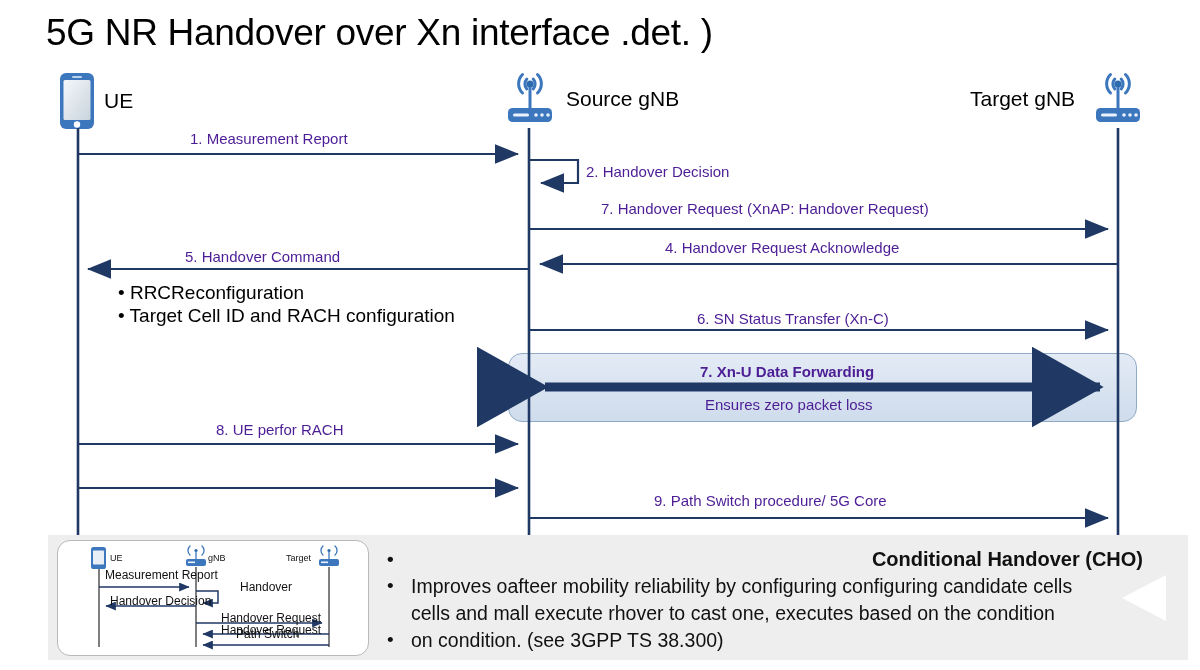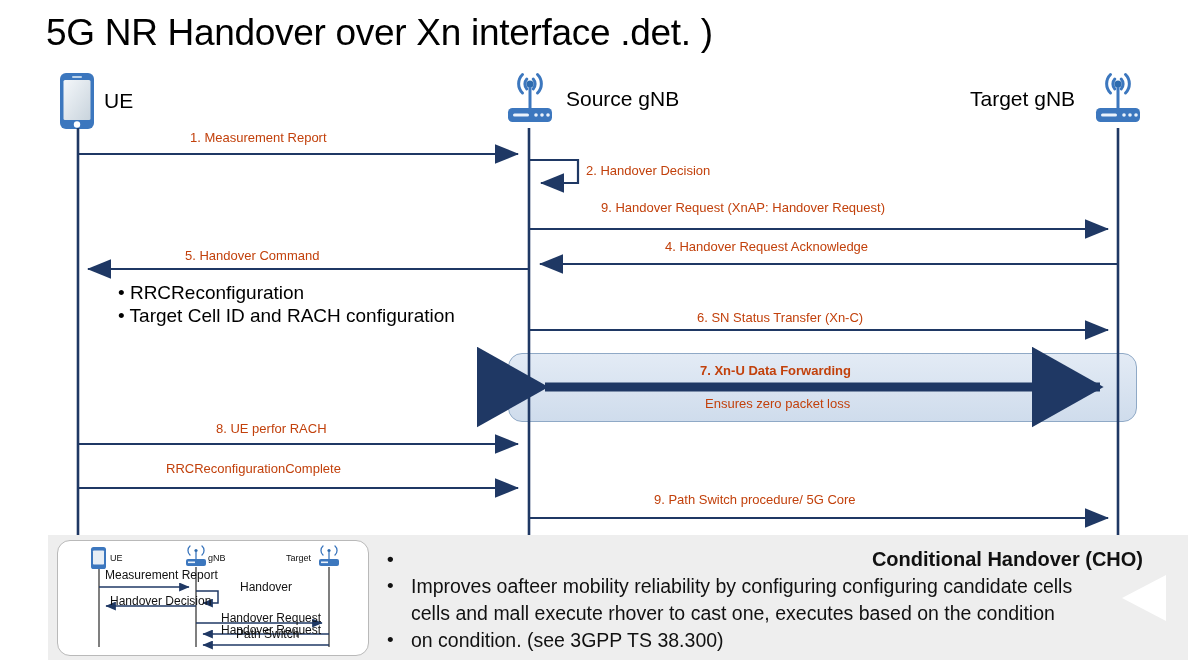--- a/index.html
+++ b/index.html
@@ -31,21 +31,21 @@
 
   .icon-ue{position:absolute;left:58px;top:72px;width:38px;height:60px;}
   .icon-src{position:absolute;left:500px;top:68px;width:60px;height:60px;}
   .icon-tgt{position:absolute;left:1088px;top:68px;width:60px;height:60px;}
 
   
   #seq{position:absolute;left:0;top:0;width:1200px;height:545px;}
 
   
   .msg{
-    position:absolute;font-size:13px;color:#c2410c;white-space:nowrap;
+    position:absolute;font-size:15px;color:#4c1d95;white-space:nowrap;
     font-family:"Liberation Sans", sans-serif;
   }
   .msg.b{font-weight:bold;}
 
   .sub{
     position:absolute;font-size:19px;color:#000;white-space:nowrap;
   }
 
   
   .xnu-box{
@@ -186,36 +186,35 @@
 
     <line x1="78" y1="488" x2="518" y2="488" stroke="#1F3864" stroke-width="2.2" marker-end="url(#ah)"></line>
 
     <line x1="529" y1="518" x2="1108" y2="518" stroke="#1F3864" stroke-width="2.2" marker-end="url(#ah)"></line>
   </svg>
 
   <div class="msg" style="left:190px;top:130px;">1. Measurement Report</div>
   <div class="msg" style="left:586px;top:163px;">2. Handover Decision</div>
 
   <div class="msg" style="left:601px;top:200px;">
-    <span>9. Handover Request (XnAP: </span><span class="b">Handover Request)</span>
+    <span>7. Handover Request (XnAP: </span><span class="b">Handover Request)</span>
   </div>
 
   <div class="msg" style="left:665px;top:239px;">4. Handover Request Acknowledge</div>
   <div class="msg" style="left:185px;top:248px;">5. Handover Command</div>
 
   <div class="sub" style="left:118px;top:282px;">• RRCReconfiguration</div>
   <div class="sub" style="left:118px;top:305px;">• Target Cell ID and RACH configuration</div>
 
   <div class="msg" style="left:697px;top:310px;">6. SN Status Transfer (Xn-C)</div>
 
   <div class="msg b" style="left:700px;top:363px;">7. Xn-U Data Forwarding</div>
   <div class="msg" style="left:705px;top:396px;">Ensures zero packet loss</div>
 
   <div class="msg" style="left:216px;top:421px;">8. UE perfor RACH</div>
-  <div class="msg" style="left:166px;top:461px;">RRCReconfigurationComplete</div>
   <div class="msg" style="left:654px;top:492px;">9. Path Switch procedure/ 5G Core</div>
 
   <div class="bottom-band"></div>
   <div class="band-notch"></div>
 
   <div class="inset">
     <svg id="inset-svg" viewBox="0 0 310 114">
       <defs>
         <marker id="iah" markerWidth="7" markerHeight="6" refX="6.6" refY="3" orient="auto">
           <path d="M0,0 L7,3 L0,6 Z" fill="#1F3864"></path>

